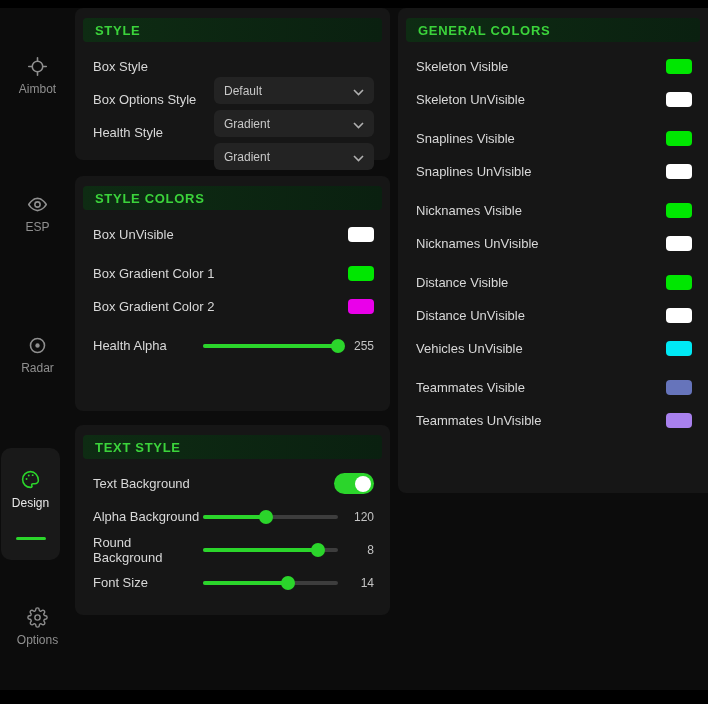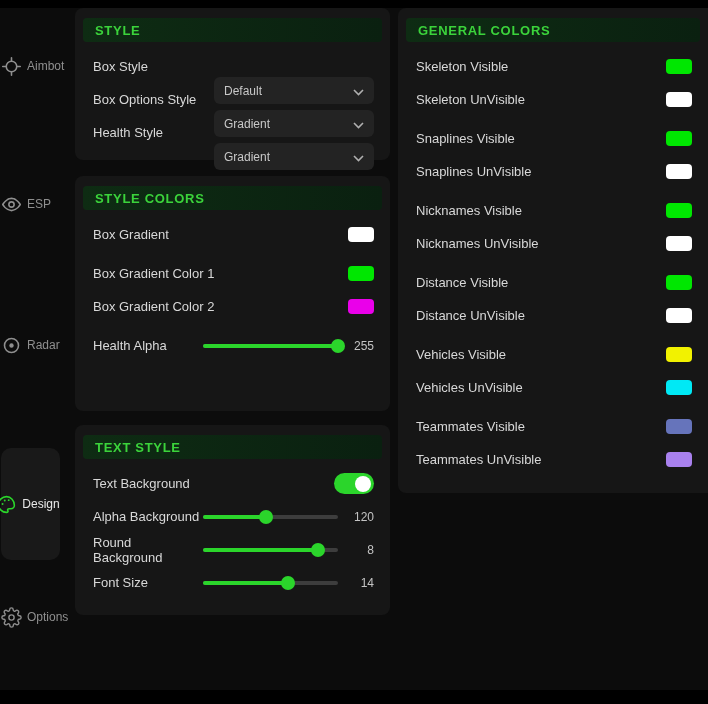--- a/index.html
+++ b/index.html
@@ -10,21 +10,21 @@
     background:#000; overflow:hidden;
   }
   .content-bg {
     position:absolute; left:0; top:8px; right:0; bottom:14px;
     background:#0c0c0c;
   }
   
   .sidebar { position:absolute; left:0; top:8px; width:75px; bottom:14px; }
   .nav-item {
     position:absolute; left:0; width:75px;
-    display:flex; flex-direction:row; align-items:center; gap:5px;
+    display:flex; flex-direction:column; align-items:center; gap:5px;
     cursor:pointer;
   }
   .nav-icon { width:22px; height:22px; display:flex; align-items:center; justify-content:center; }
   .nav-label { font-size:12px; color:#8f8f8f; }
   .nav-item.active-box {
     left:1px; width:59px; height:112px;
     background:#191919; border-radius:10px;
     justify-content:center; gap:5px;
   }
   .nav-item.active-box .nav-label { color:#e8e8e8; }
@@ -173,21 +173,21 @@
             </svg>
         </span>
       </div>
     </div>
   </section>
 
   <section class="panel" style="left:75px; top:176px; width:315px; height:235px;">
     <div class="panel-header">STYLE COLORS</div>
 
     <div class="row">
-      <span class="lbl">Box Gradient</span>
+      <span class="lbl">Box UnVisible</span>
       <span class="swatch" style="background: rgb(255, 255, 255);"></span>
     </div>
     <div class="row gap-top">
       <span class="lbl">Box Gradient Color 1</span>
       <span class="swatch" style="background: rgb(0, 231, 1);"></span>
     </div>
     <div class="row">
       <span class="lbl">Box Gradient Color 2</span>
       <span class="swatch" style="background: rgb(234, 0, 234);"></span>
     </div>
@@ -283,24 +283,20 @@
 
     <div class="row gap-top">
       <span class="lbl">Distance Visible</span>
       <span class="swatch" style="background: rgb(0, 231, 1);"></span>
     </div>
     <div class="row">
       <span class="lbl">Distance UnVisible</span>
       <span class="swatch" style="background: rgb(255, 255, 255);"></span>
     </div>
 
-    <div class="row gap-top">
-      <span class="lbl">Vehicles Visible</span>
-      <span class="swatch" style="background: rgb(242, 242, 0);"></span>
-    </div>
     <div class="row">
       <span class="lbl">Vehicles UnVisible</span>
       <span class="swatch" style="background: rgb(0, 233, 245);"></span>
     </div>
 
     <div class="row gap-top">
       <span class="lbl">Teammates Visible</span>
       <span class="swatch" style="background: rgb(102, 116, 187);"></span>
     </div>
     <div class="row">

